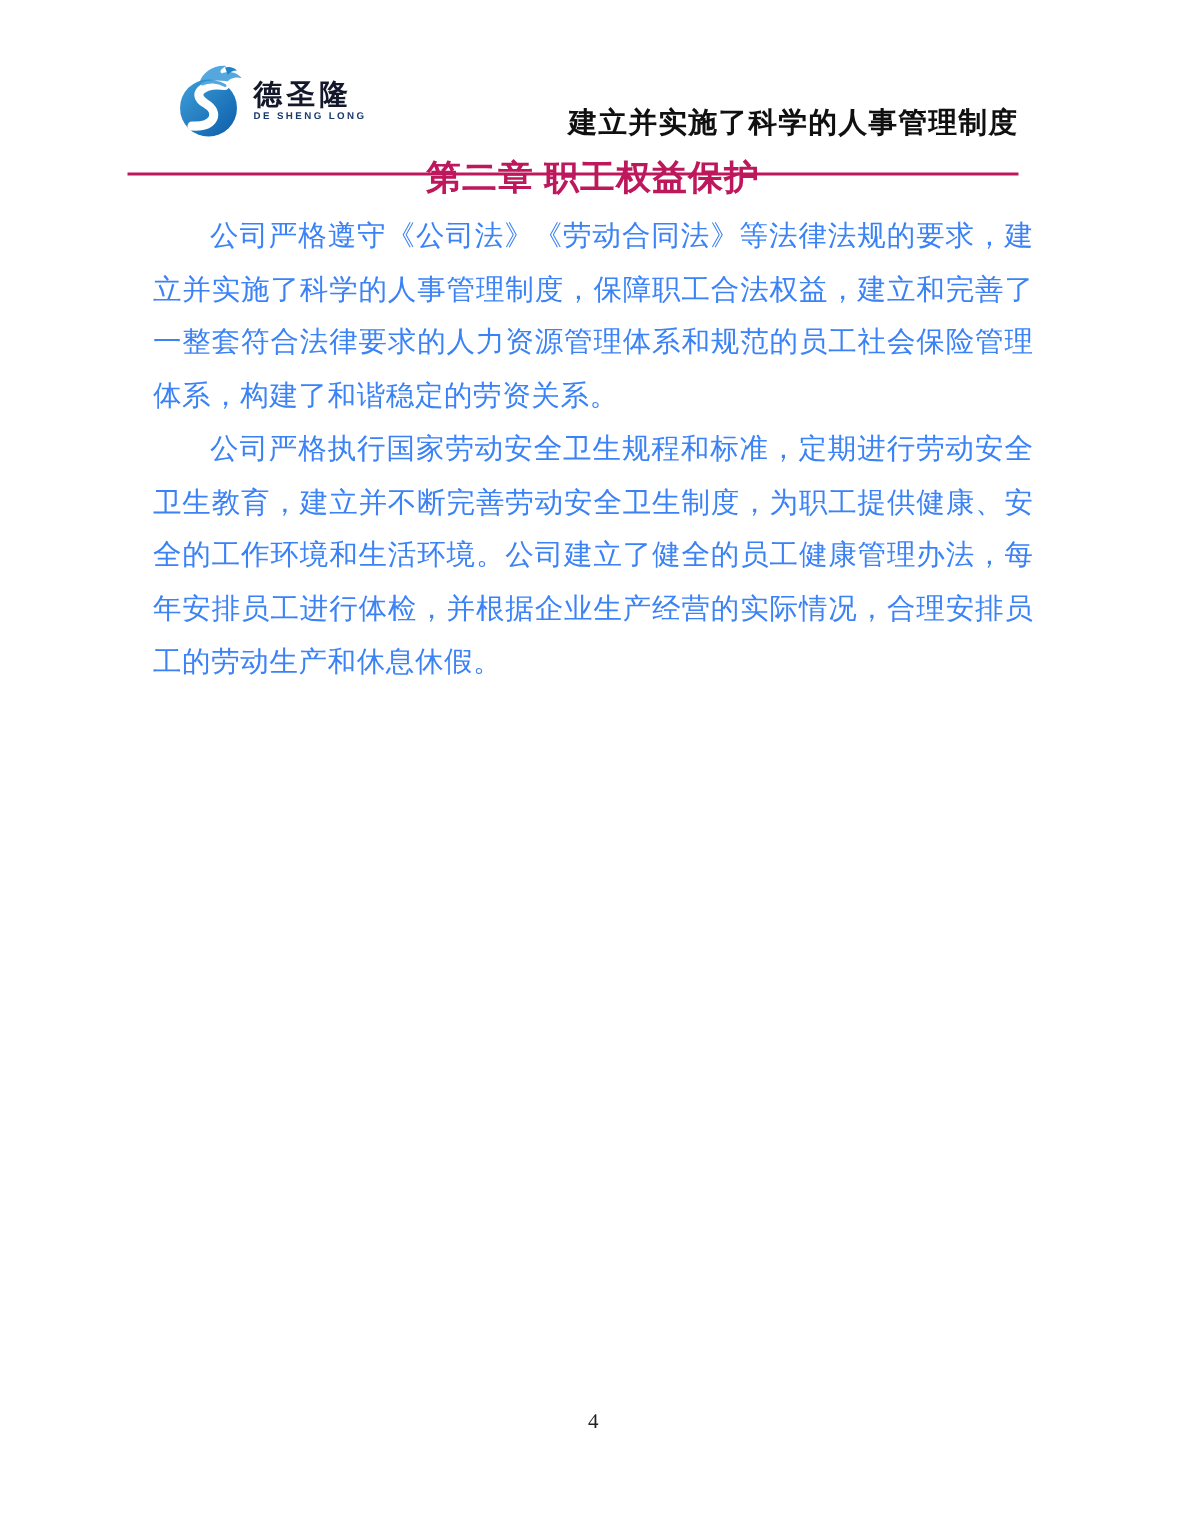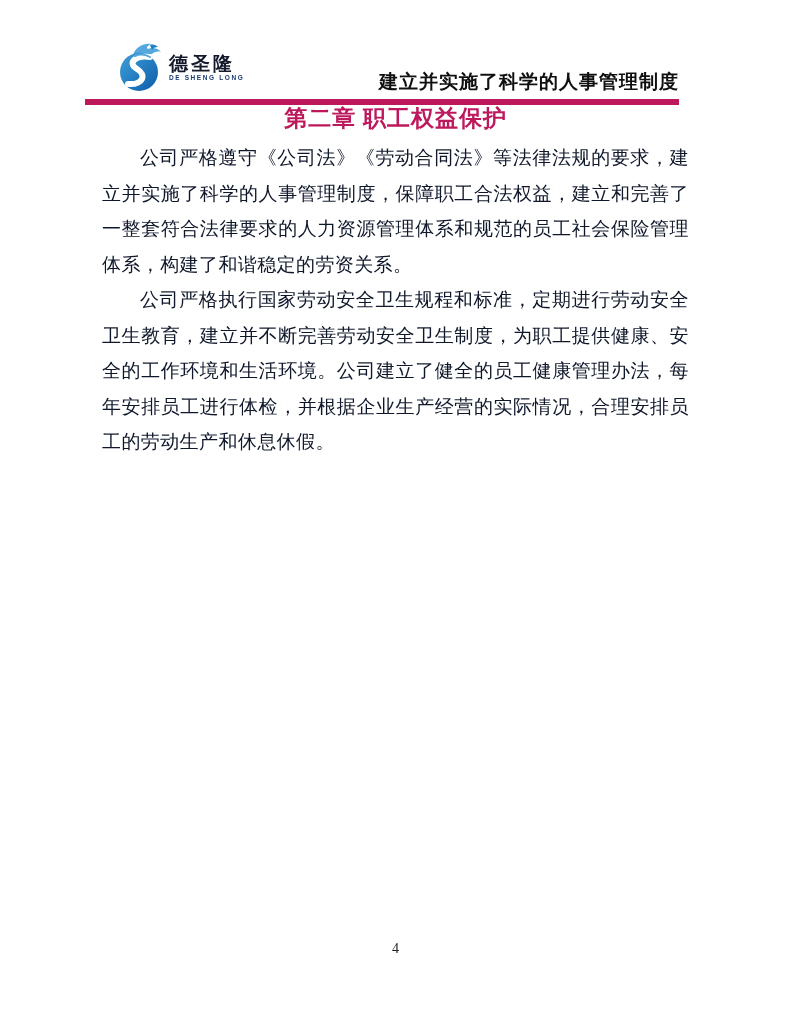--- a/index.html
+++ b/index.html
@@ -16,25 +16,25 @@
     color: #161616;
     overflow: hidden;
   }
   
   .header {
     position: absolute;
     left: 85px;
     right: 112px;
     top: 42px;
     height: 53px;
-    border-bottom: 6px solid #be185d;
+    border-bottom: 2px solid #be185d;
     display: flex;
     justify-content: space-between;
     align-items: flex-end;
-    padding-bottom: 4px;
+    padding-bottom: 20px;
   }
   .logo {
     display: flex;
     align-items: center;
     margin-left: 32px;
     margin-bottom: 2px;
   }
   .logo-mark {
     width: 48px;
     height: 50px;
@@ -83,21 +83,21 @@
     color: #be185d;
   }
   .content p {
     margin: 0;
     text-indent: 2em;
     font-size: 19px;
     line-height: 35.5px;
     letter-spacing: 0.4px;
     text-align: justify;
     text-justify: inter-ideograph;
-    color: #0f172a;
+    color: #3b82f6;
   }
   
   .page-number {
     position: absolute;
     left: 0;
     right: 0;
     top: 941px;
     text-align: center;
     font-size: 14px;
     color: #222222;

